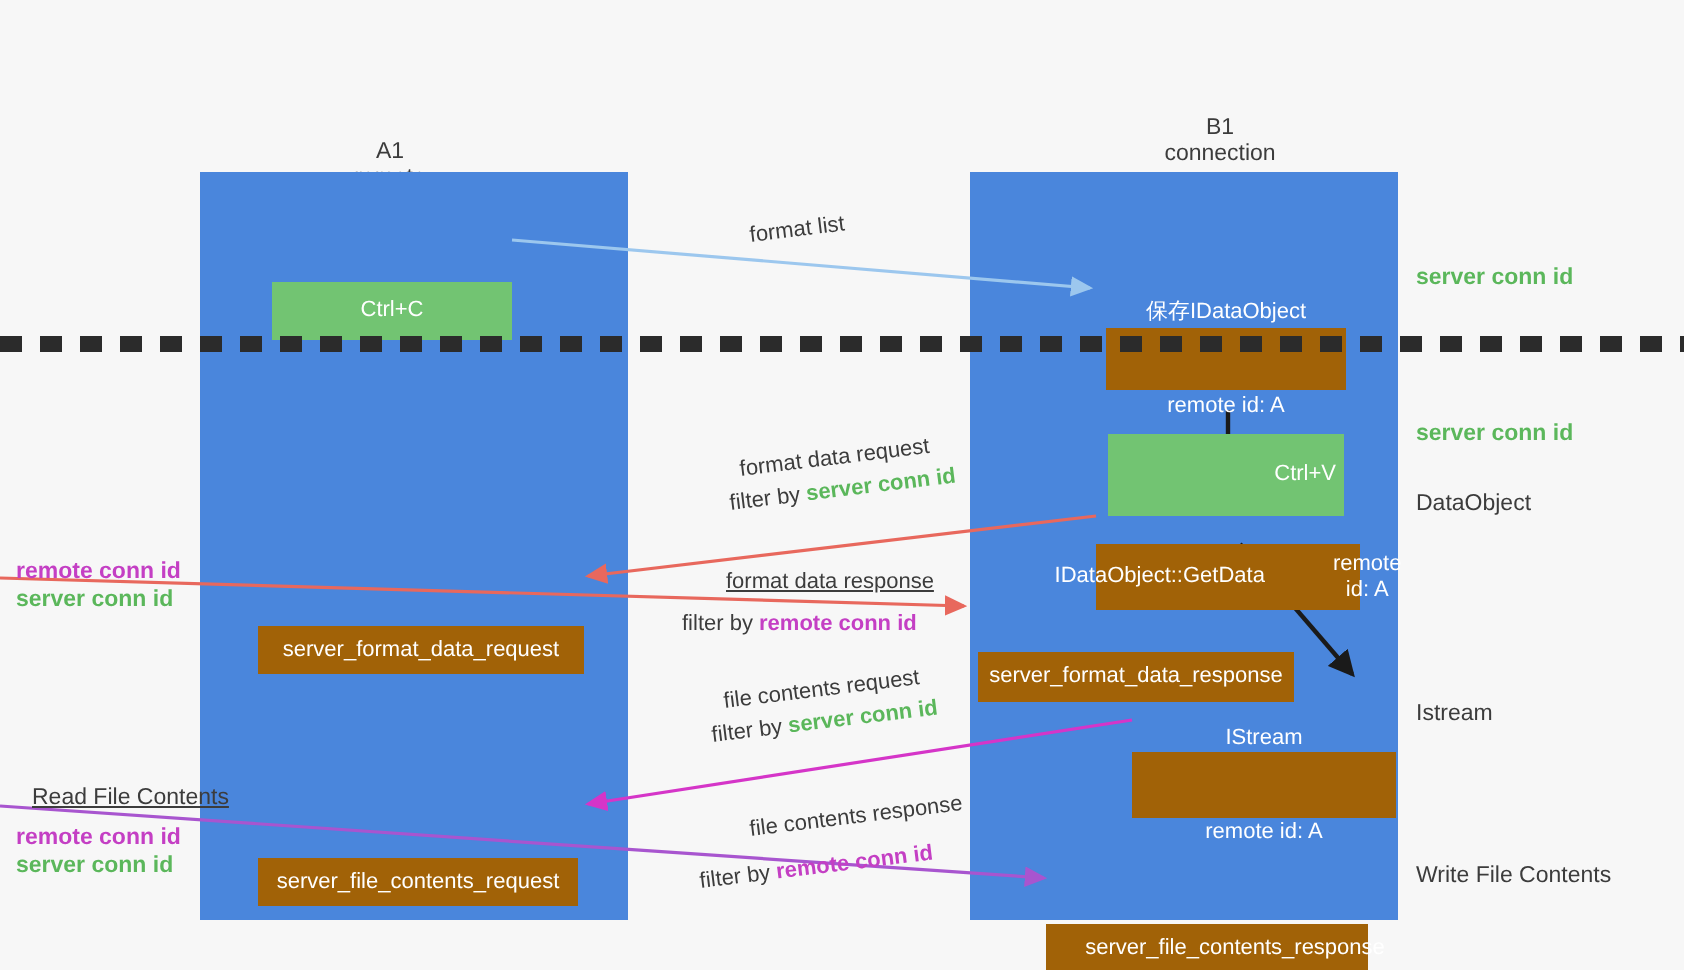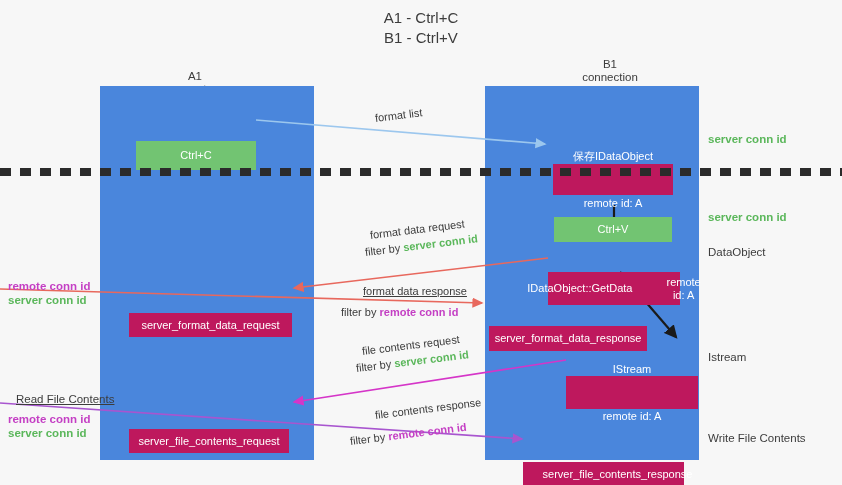--- a/index.html
+++ b/index.html
@@ -34,21 +34,21 @@
     position:absolute;
     display:flex;align-items:center;justify-content:center;
     text-align:center;
     color:#ffffff;
     font-size:11px;line-height:13px;
     box-sizing:border-box;
     padding:2px 4px;
     margin-top:36px;
   }
   .box.green{background:#72c472;}
-  .box.orange{background:#be185d;gap:34px;}
+  .box.orange{background:#a16207;gap:34px;}
   .box span{display:block;}
 
   
   .side{
     position:absolute;font-size:11.5px;line-height:14px;
   }
   .green-txt{color:#5bb75b;font-weight:bold;}
   .purple-txt{color:#c43fc4;font-weight:bold;}
   .plain{color:#3c3c3c;text-align:center;}
 
@@ -61,24 +61,20 @@
   .edge-label b{font-weight:bold;}
 
   
   svg.overlay{position:absolute;left:0;top:0;width:842px;height:485px;pointer-events:none;}
 </style>
 </head>
 <body>
 
 <div id="stage">
 
-  <div class="title">
-    <div>A1 - Ctrl+C</div>
-    <div>B1 - Ctrl+V</div>
-  </div>
 
   <div class="col-head" style="left:120px;top:58px;width:150px;margin-top:12px;">
     <span class="c1">A1</span>
     <span class="c2">remote</span>
   </div>
   <div class="col-head" style="left:535px;top:58px;width:150px;">
     <span class="c1">B1</span>
     <span class="c2">connection</span>
   </div>
 
@@ -125,21 +121,21 @@
 
   <div class="box green" style="left:136px;top:105px;width:120px;height:29px;">
     <span>Ctrl+C</span>
   </div>
 
   <div class="box orange" style="left:553px;top:128px;width:120px;height:31px;flex-direction:column;">
     <span>保存IDataObject</span>
     <span>remote id: A</span>
   </div>
 
-  <div class="box green" style="left:554px;top:181px;width:118px;height:25px;">
+  <div class="box green" style="left:554px;top:181px;width:118px;height:41px;justify-content:flex-end;">
     <span>Ctrl+V</span>
   </div>
 
   <div class="box orange" style="left:548px;top:236px;width:132px;height:33px;flex-direction:row;">
     <span>IDataObject::GetData</span>
     <span>remote id: A</span>
   </div>
 
   <div class="box orange" style="left:129px;top:277px;width:163px;height:24px;">
     <span>server_format_data_request</span>

